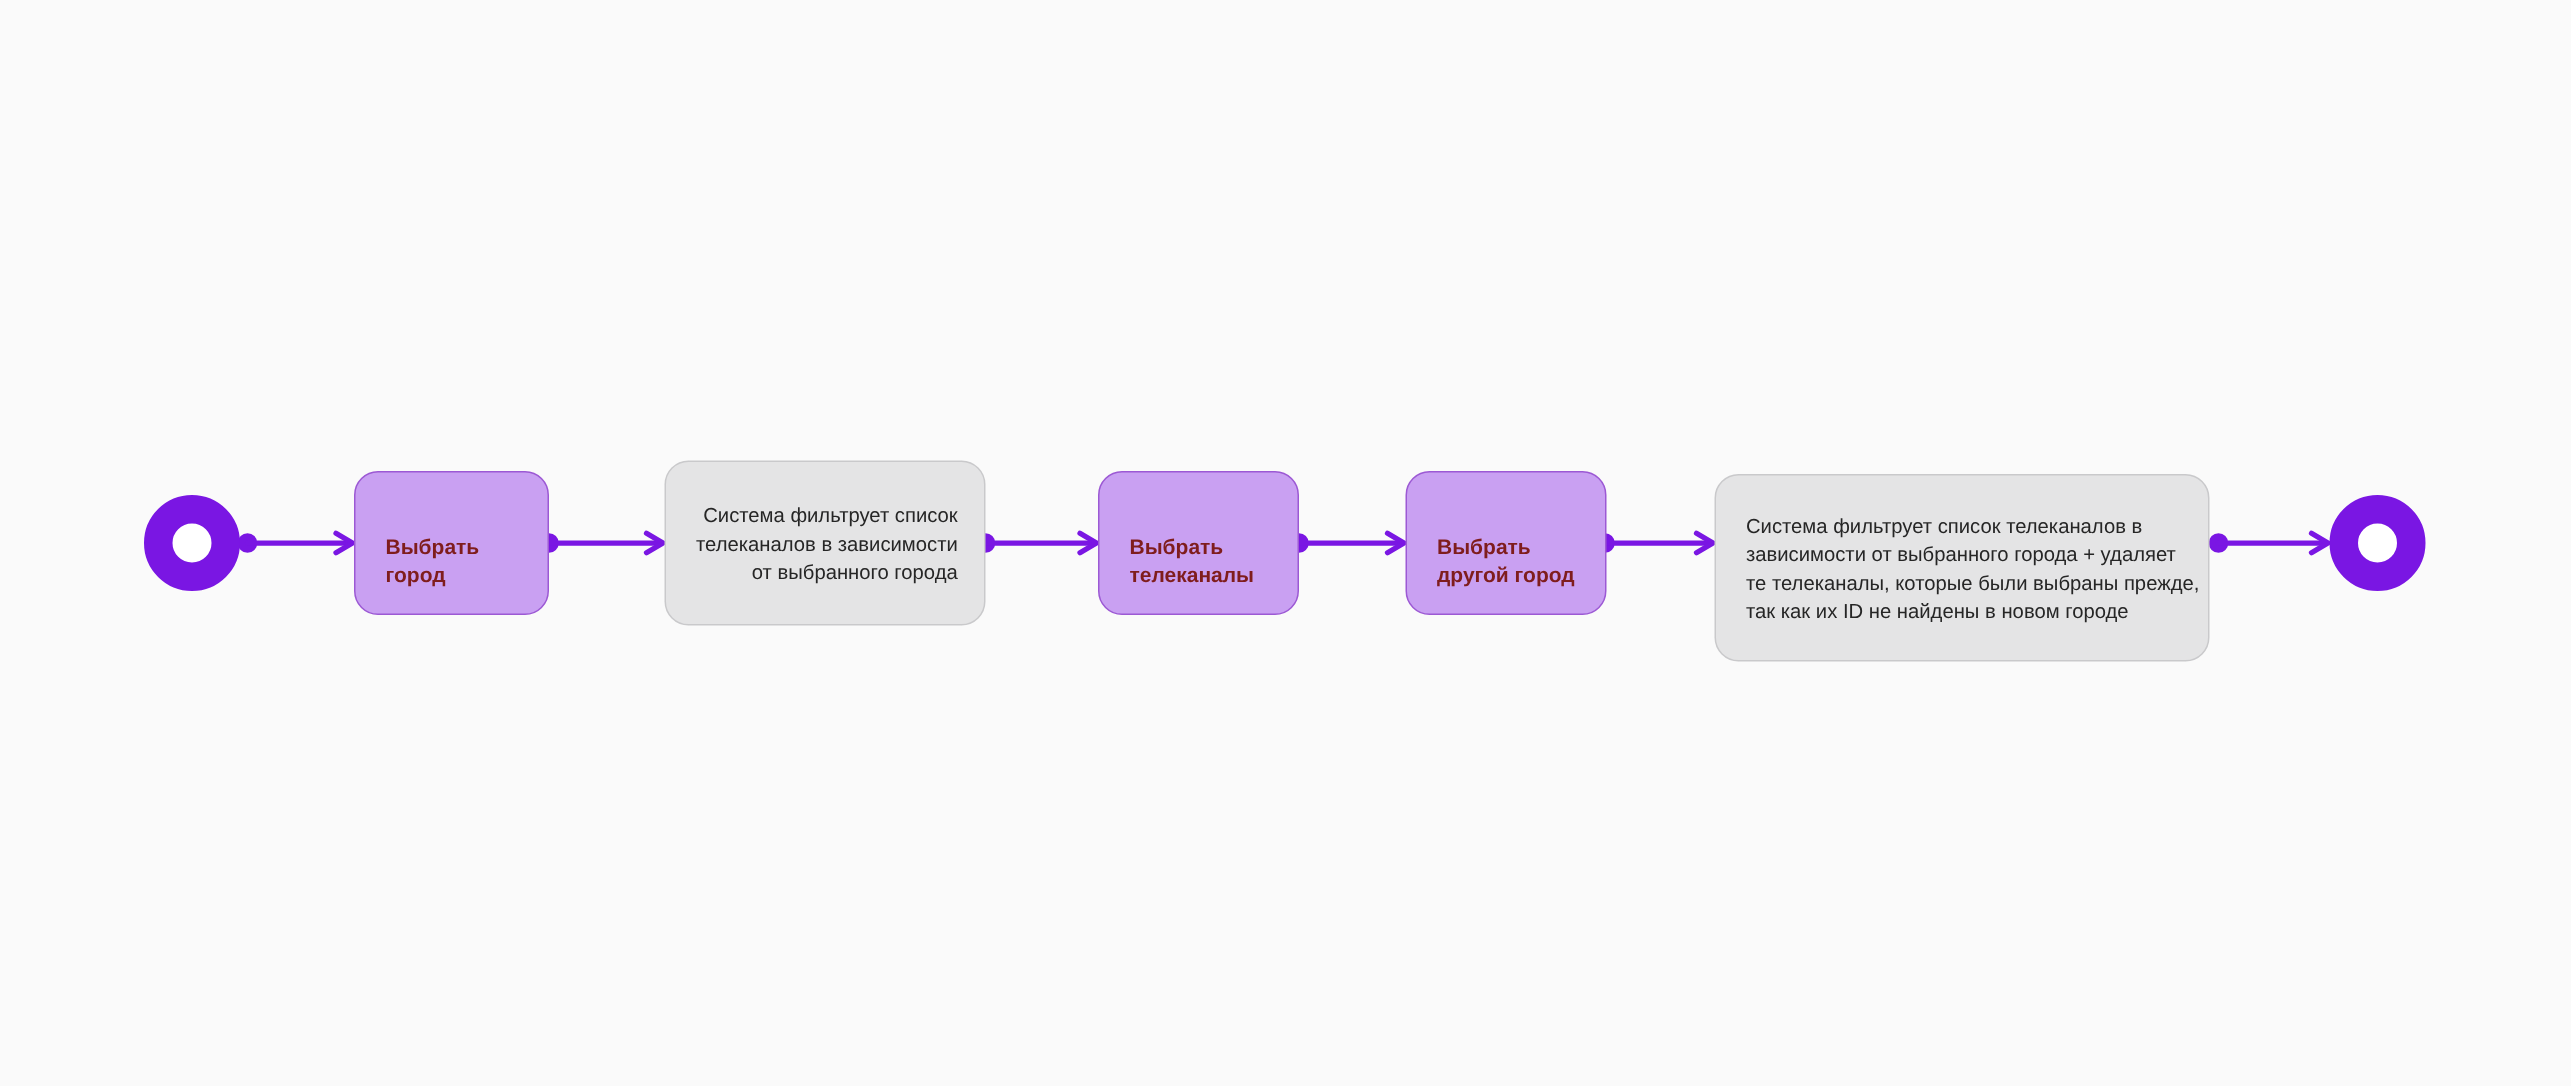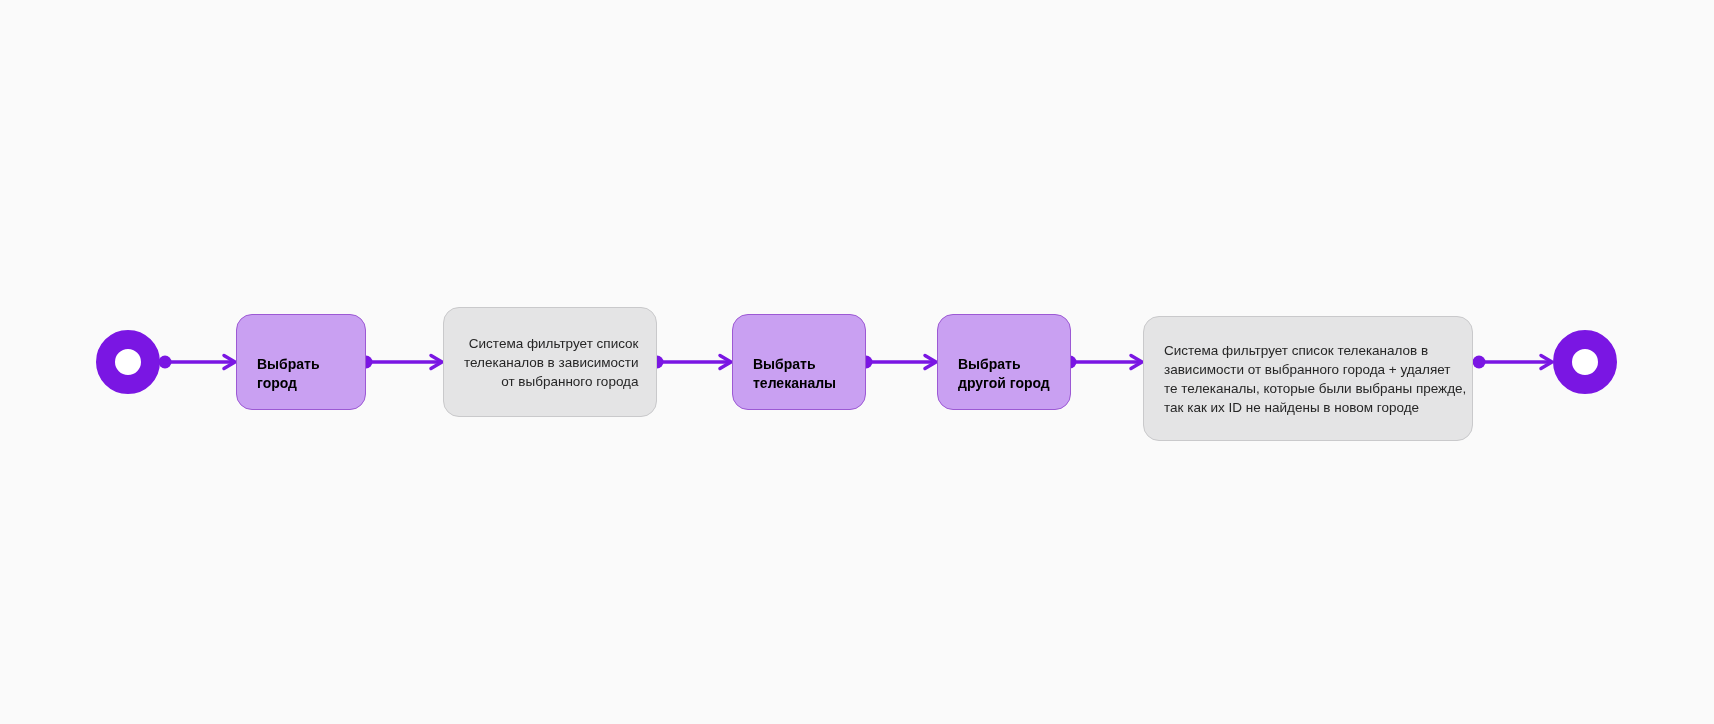--- a/index.html
+++ b/index.html
@@ -36,21 +36,21 @@
     position:absolute;top:314px;height:96px;
     background:var(--task-fill);
     border:1.5px solid var(--task-border);
     border-radius:16px;
     box-sizing:border-box;
     display:flex;align-items:center;
     padding:0 20px;
   }
   .task .label{
     font-size:14px;font-weight:bold;line-height:19px;
-    color:#000000;white-space:pre;margin-top:24px;
+    color:#7f1d1d;white-space:pre;margin-top:24px;
   }
   .note{
     position:absolute;
     background:var(--note-fill);
     border:1px solid var(--note-border);
     border-radius:16px;
     box-sizing:border-box;
     display:flex;align-items:center;
     padding:0 20px;
   }

